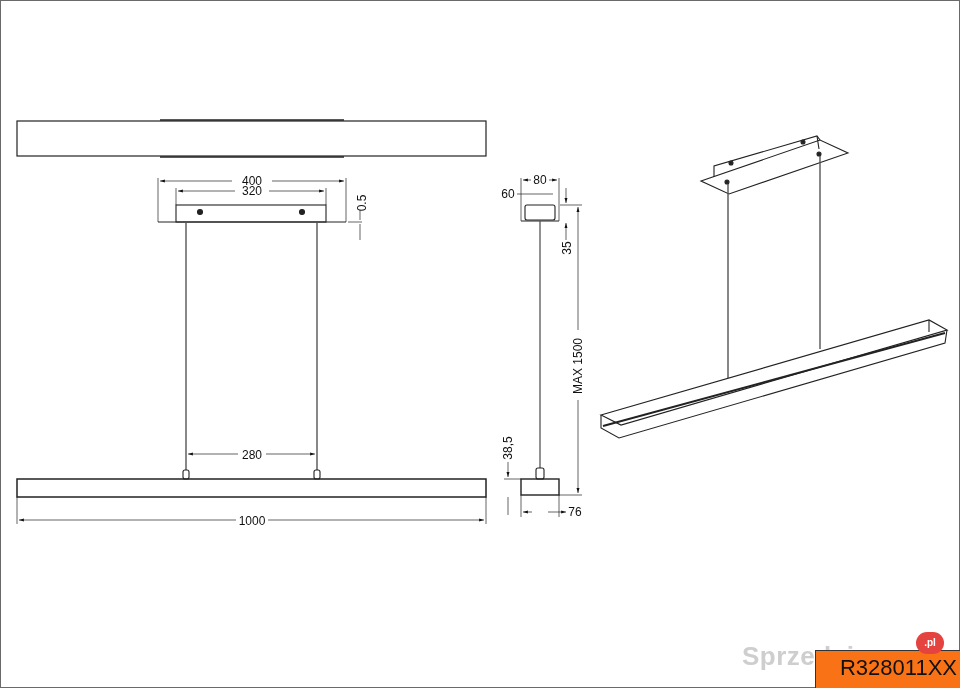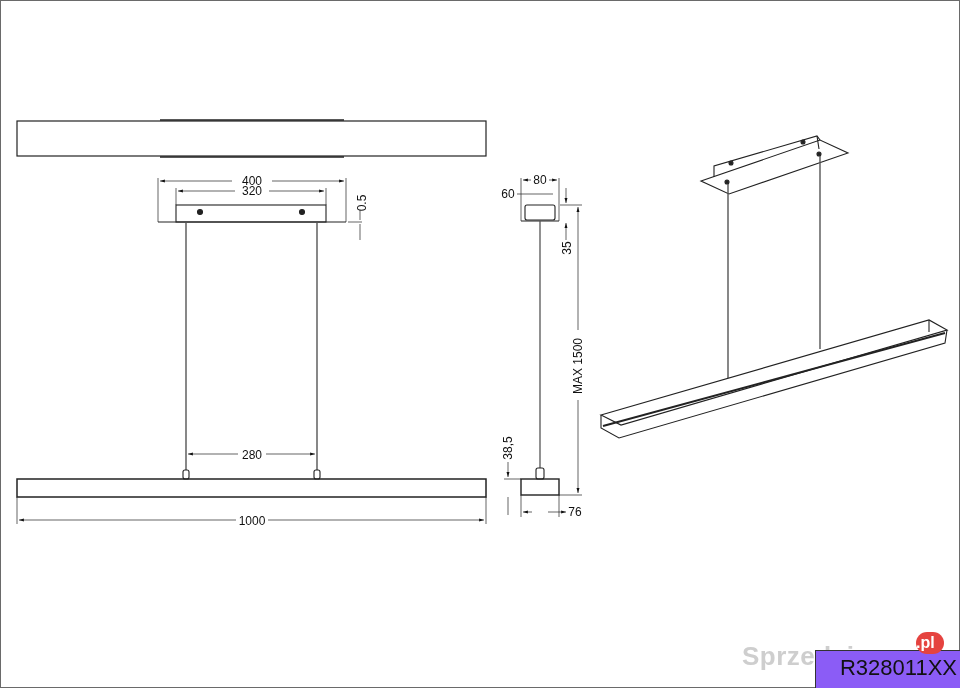--- a/index.html
+++ b/index.html
@@ -1,23 +1,23 @@
 <!DOCTYPE html>
 <html><head>
 <meta charset="utf-8">
 <style>
   html, body { margin:0; padding:0; background:#ffffff; }
   body { width:960px; height:688px; position:relative; overflow:hidden; font-family:"Liberation Sans", sans-serif; }
   .frame { position:absolute; left:0; top:0; width:958px; height:686px; border:1px solid #6a6a6a; }
   svg { position:absolute; left:0; top:0; }
   .dim { font-family:"Liberation Sans", sans-serif; font-size:12px; fill:#111; }
-  .titlebox { position:absolute; left:815px; top:650px; width:145px; height:38px; border-left:1px solid #333; border-top:1px solid #333; background:#8b5cf6; }
+  .titlebox { position:absolute; left:815px; top:650px; width:145px; height:38px; border-left:1px solid #333; border-top:1px solid #333; background:#f97316; }
   .code { position:absolute; right:4px; top:4px; font-size:22px; color:#111; letter-spacing:0px; }
   .wm { position:absolute; left:742px; top:641px; font-size:26px; font-weight:bold; color:rgba(190,190,190,0.75); letter-spacing:0.5px; }
-  .wm-pl { position:absolute; left:916px; top:632px; width:28px; height:22px; border-radius:11px; background:#e5433f; color:#fff; font-size:16px; font-weight:bold; text-align:left; line-height:22px; }
+  .wm-pl { position:absolute; left:916px; top:632px; width:28px; height:22px; border-radius:11px; background:#e5433f; color:#fff; font-size:10px; font-weight:bold; text-align:center; line-height:22px; }
 </style>
 </head>
 <body>
 
 <div class="frame"></div>
 
 <svg width="960" height="688" viewBox="0 0 960 688">
   <defs>
     <marker id="ar" viewBox="0 0 10 10" refX="10" refY="5" markerWidth="7" markerHeight="7" orient="auto-start-reverse">
       <path d="M0,2 L10,5 L0,8 z" fill="#111"></path>

